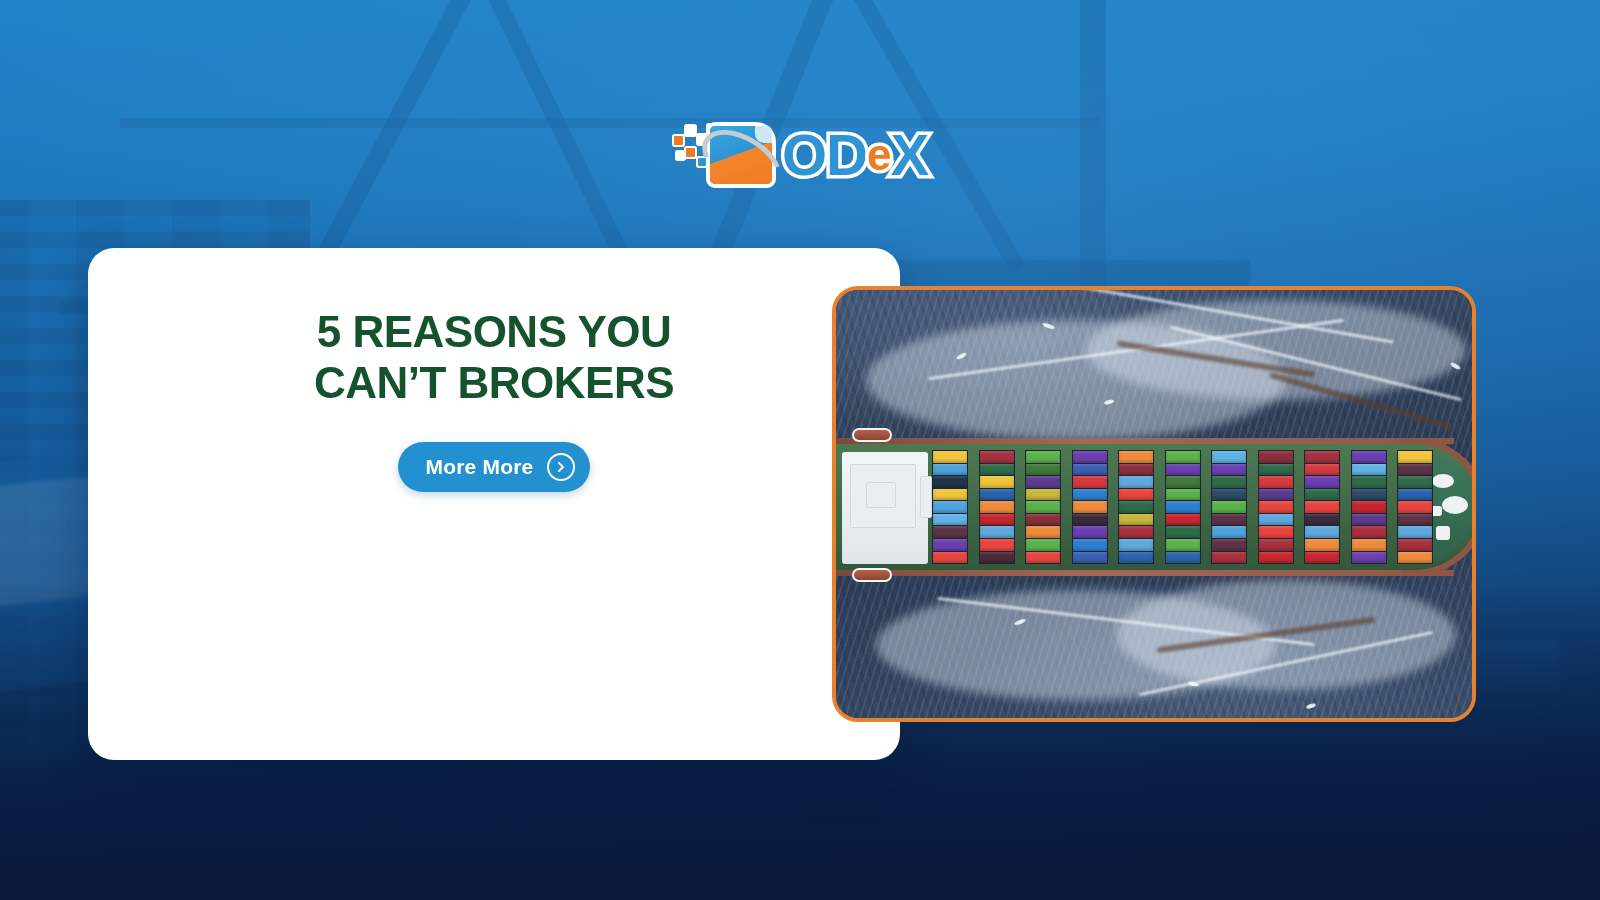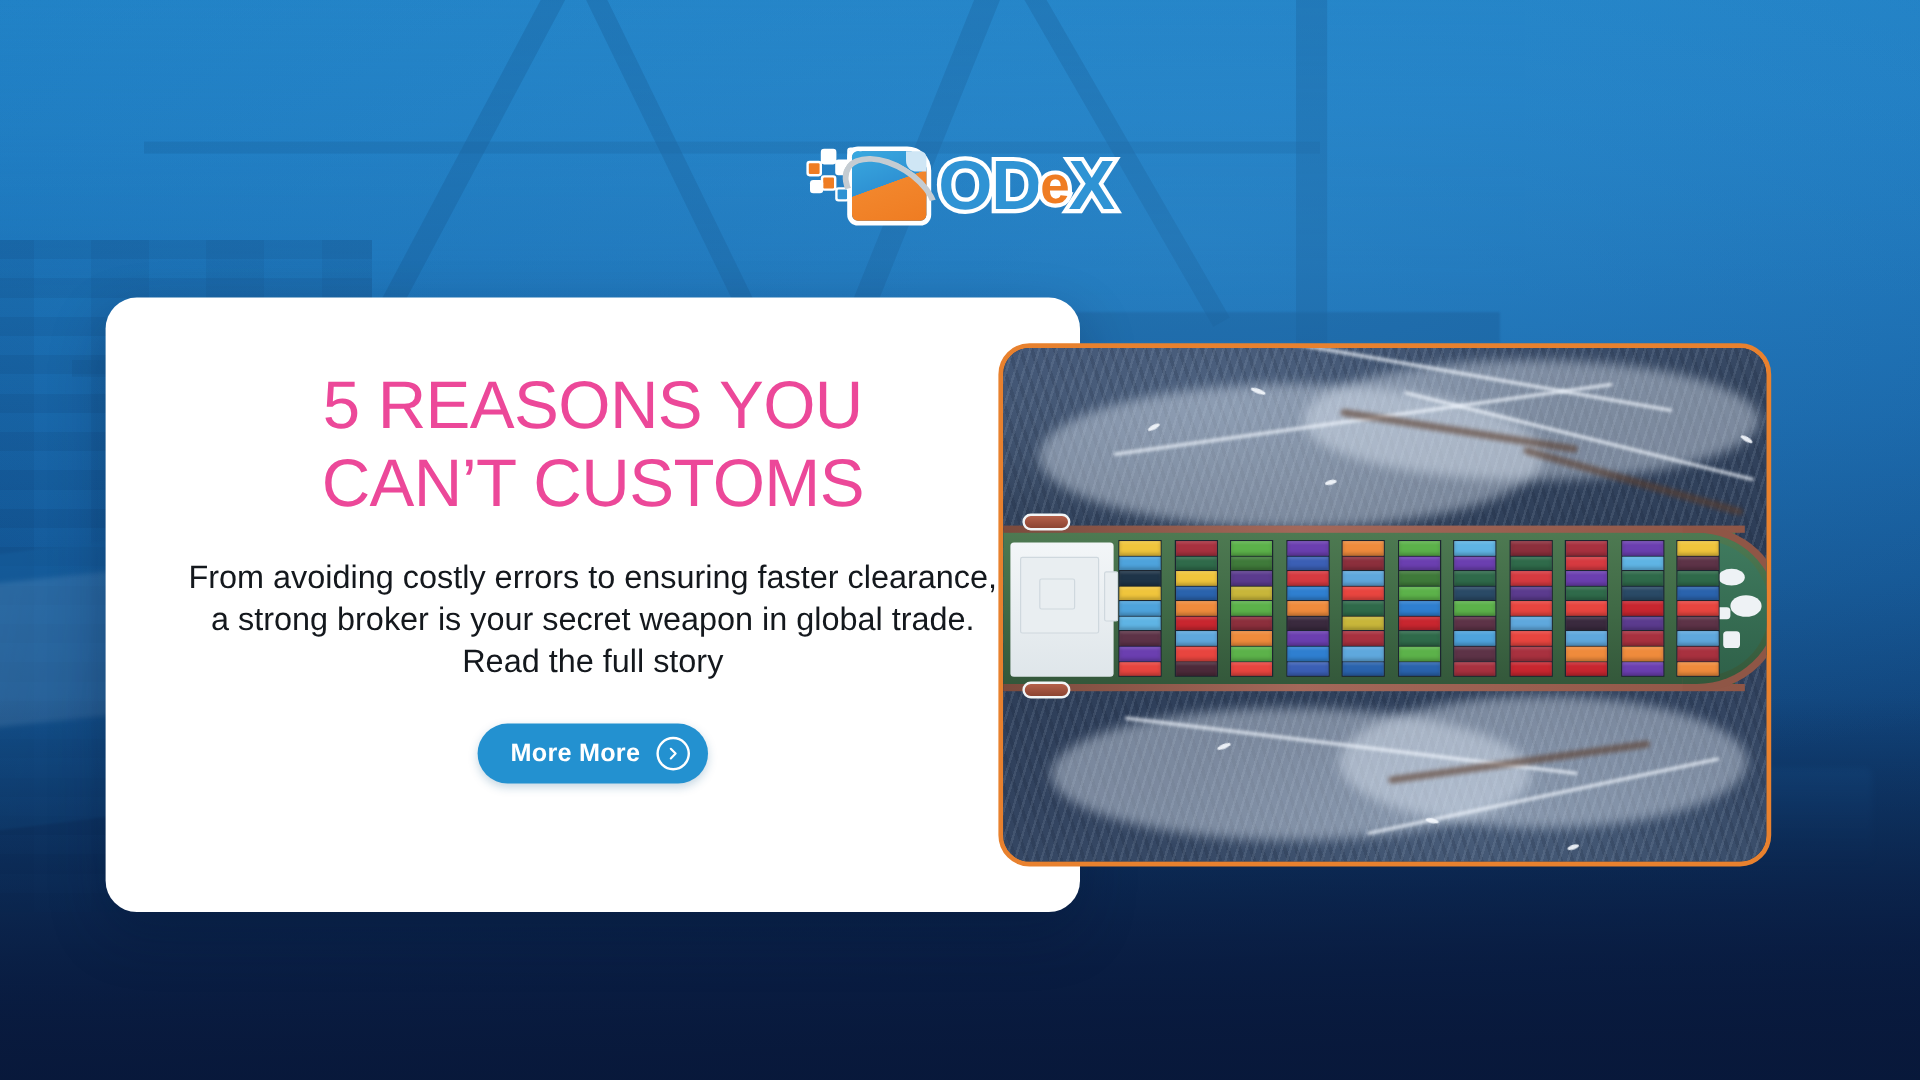--- a/index.html
+++ b/index.html
@@ -123,21 +123,21 @@
 
   
   .card {
     position:absolute; left:88px; top:248px; width:812px; height:512px;
     background:#ffffff; border-radius:26px;
     box-shadow:0 18px 46px rgba(4,18,48,.28);
     display:flex; flex-direction:column; align-items:center;
     padding:58px 44px 0 44px;
   }
   .headline {
-    color:#ec4899; font-size:56px; font-weight:normal; line-height:1.16;
+    color:#14532d; font-size:44px; font-weight:bold; line-height:1.16;
     text-align:center; letter-spacing:-.5px; width:100%;
   }
   .headline .l1 { display:block; }
   .headline .l2 { display:block; }
   .headline .l3 { display:block; }
   .subtext {
     margin-top:28px; color:#14181d; font-size:27px; line-height:1.30;
     text-align:center; font-weight:500; max-width:680px;
   }
   .ctarow {
@@ -294,24 +294,23 @@
         <span class="le">e</span>
         <span class="lx">X</span>
       </div>
     </div>
   </div>
 
   <div class="card">
 
     <div class="headline">
       <span class="l1">5 REASONS YOU</span>
-      <span class="l2">CAN’T CUSTOMS</span>
+      <span class="l2">CAN’T BROKERS</span>
     </div>
 
-    <div class="subtext">From avoiding costly errors to ensuring faster clearance, a strong broker is your secret weapon in global trade. Read the full story</div>
 
     <div class="ctarow">
       <div class="btn">
         <span class="btn-label">More More</span>
         <span class="btn-arrow">
           <svg width="12" height="12" viewBox="0 0 12 12">
             <path d="M4 2 L8 6 L4 10" fill="none" stroke="#ffffff" stroke-width="1.8" stroke-linecap="round" stroke-linejoin="round"></path>
           </svg>
         </span>
       </div>

